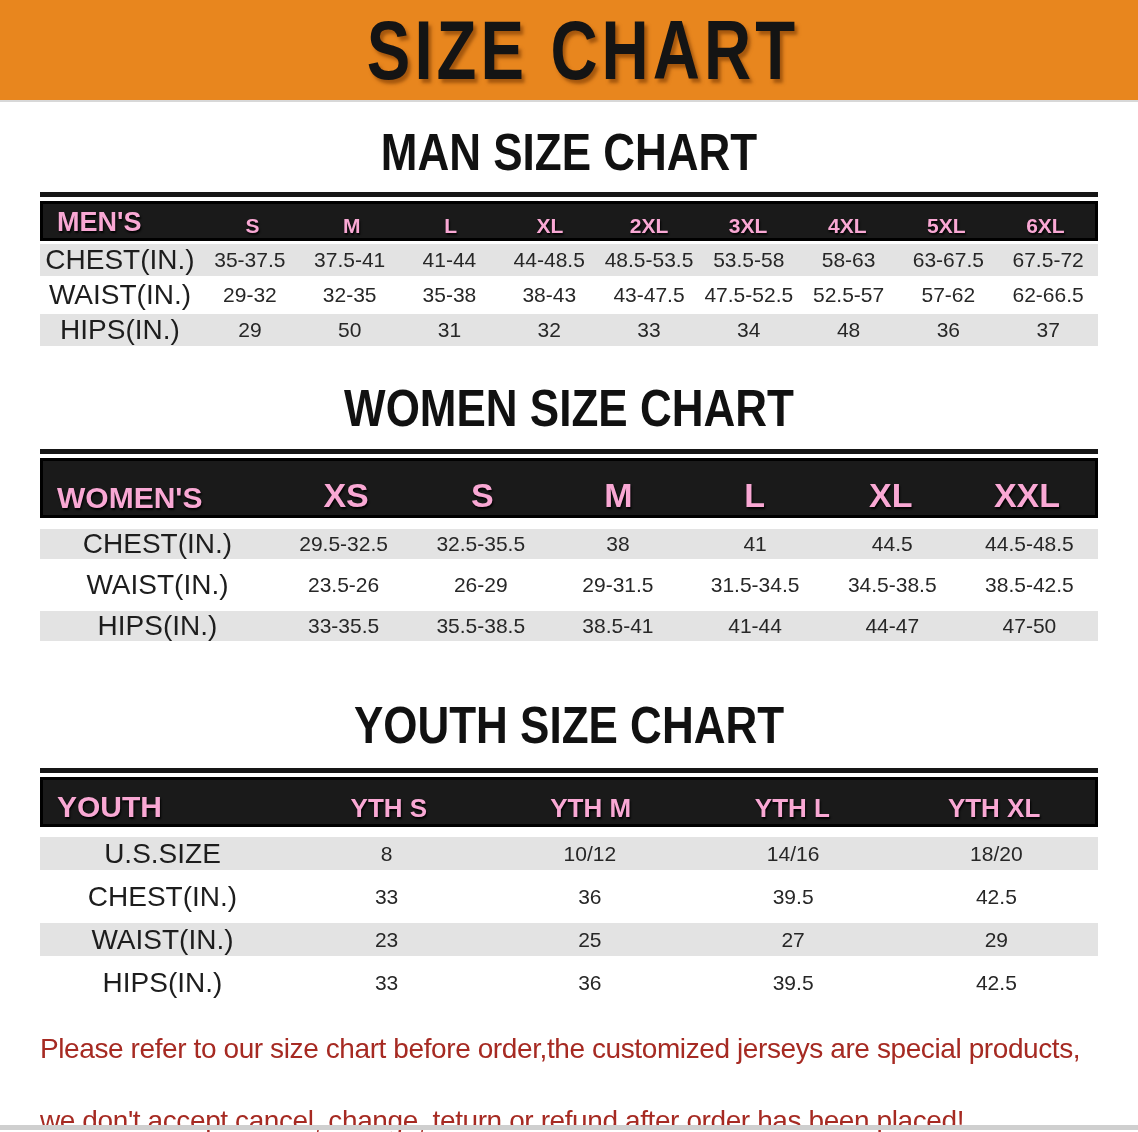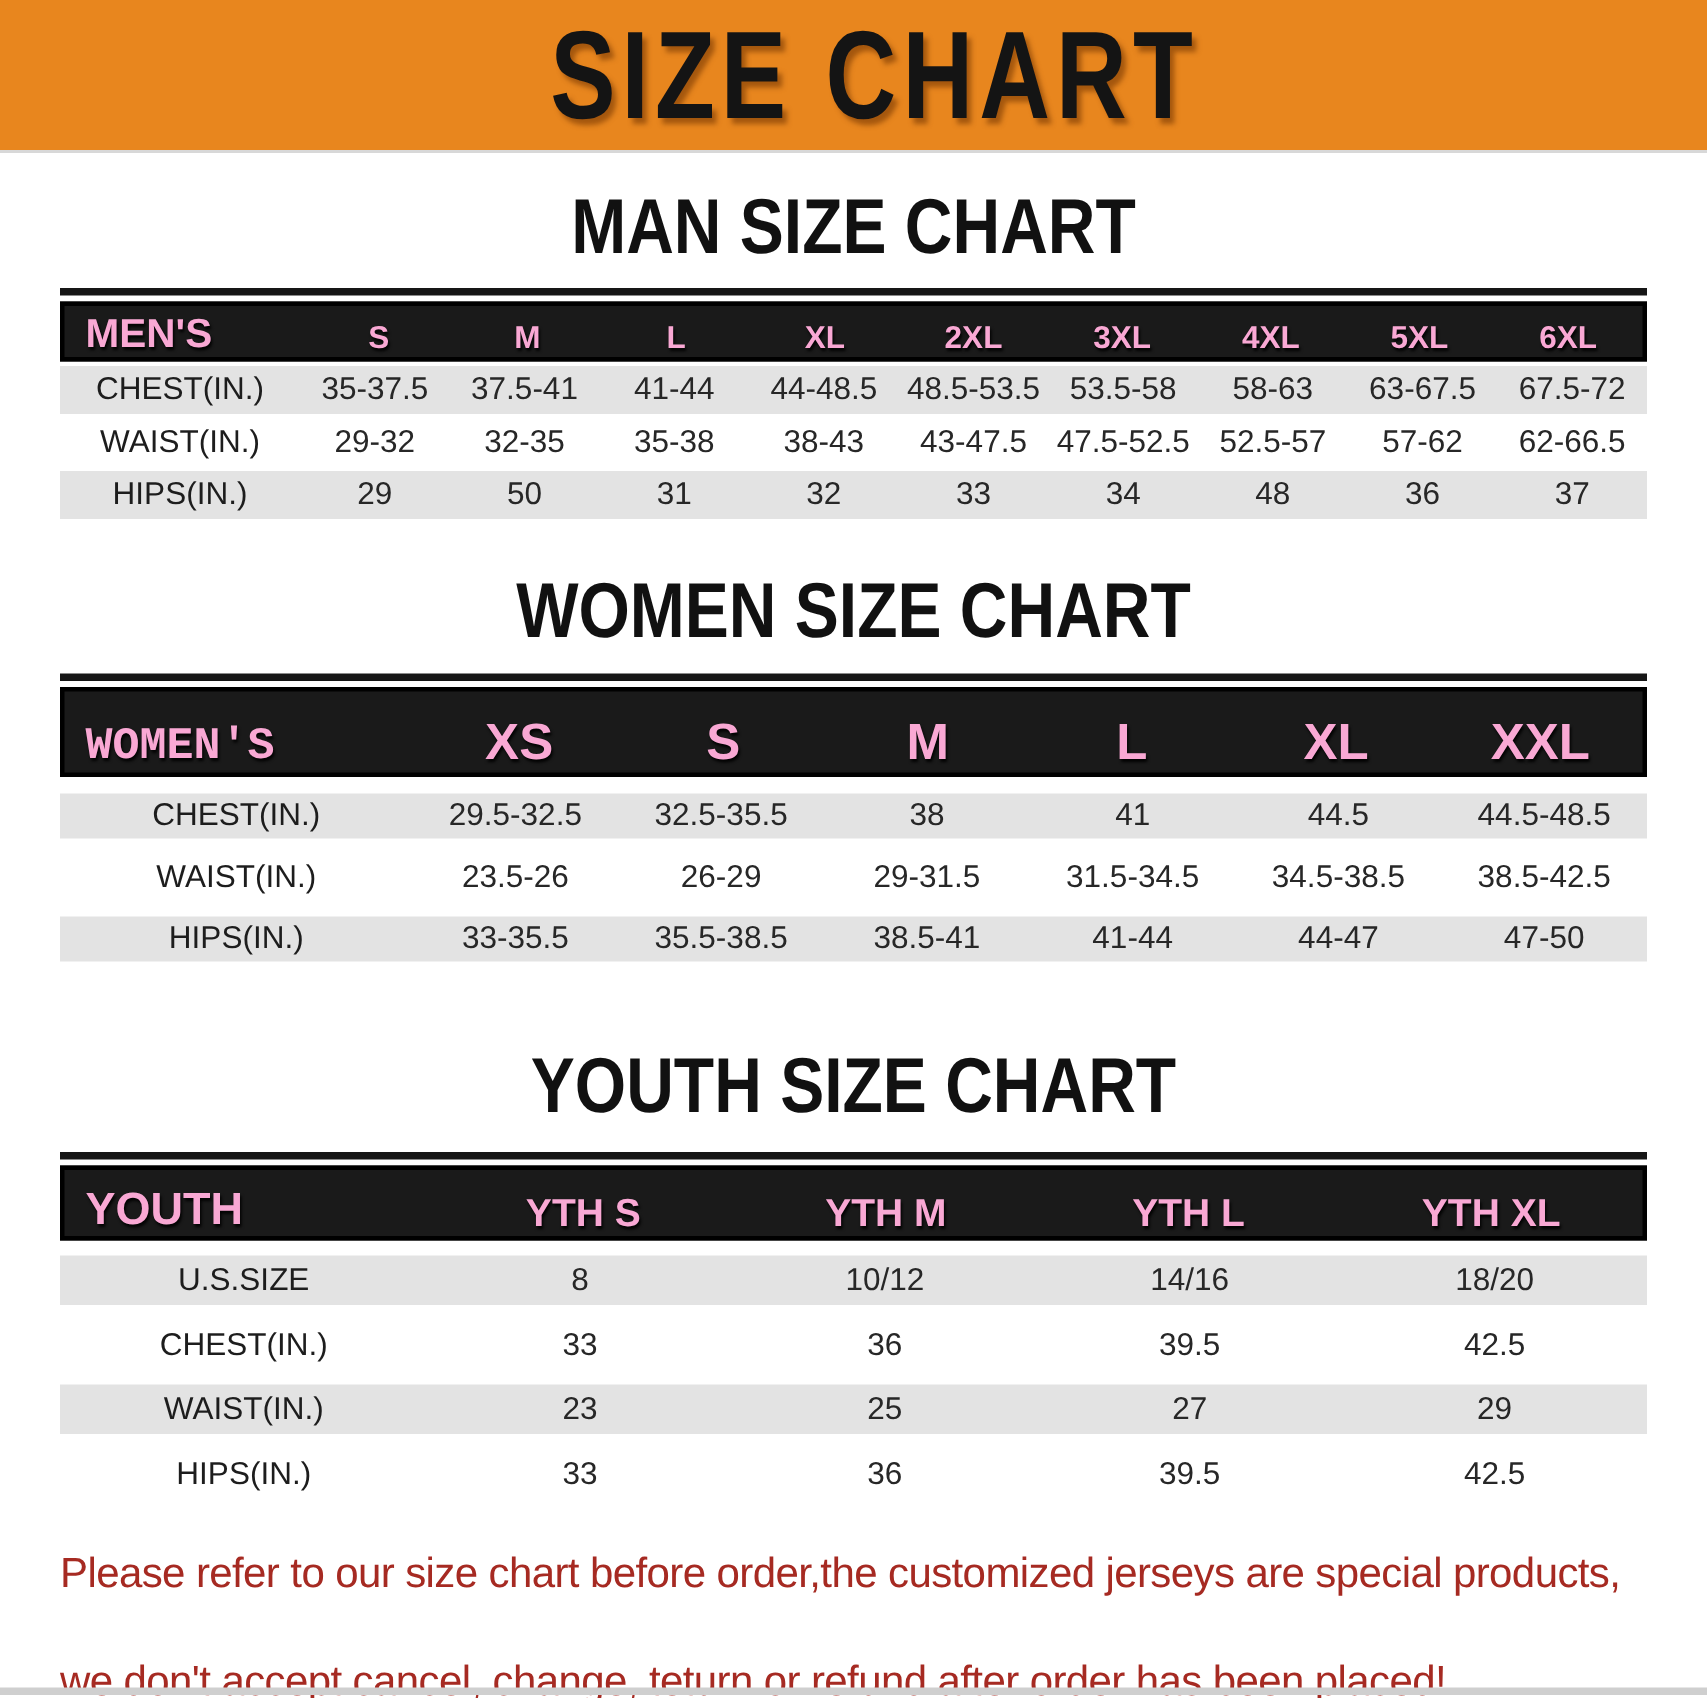--- a/index.html
+++ b/index.html
@@ -74,34 +74,34 @@
   .t-label { flex: 0 0 auto; text-align: center; }
   .t-col   { flex: 1 1 0;  text-align: center; }
 
   .t-row {
     display: flex;
     align-items: center;
     color: #272727;
   }
   .t-row.gray  { background: #E3E3E3; }
   .t-row.white { background: #ffffff; }
-  .t-row .t-label { font-size: 21px; color: #1d1d1d; }
+  .t-row .t-label { font-size: 28px; color: #1d1d1d; }
   .t-row .t-col   { font-size: 21px; }
 
   
   .men .t-label  { width: 160px; }
   .men .t-head   { height: 40px; }
   .men .t-head .t-label { font-size: 27px; }
   .men .t-head .t-col   { font-size: 21px; }
   .men .t-row    { height: 32px; margin-top: 3px; }
 
   
   .women .t-label { width: 235px; }
   .women .t-head  { height: 60px; }
-  .women .t-head .t-label { font-size: 30px; font-family: Liberation Mono, monospace; }
+  .women .t-head .t-label { font-size: 30px; }
   .women .t-head .t-col   { font-size: 34px; }
   .women .t-row   { height: 30px; margin-top: 11px; }
 
   
   .youth .t-label { width: 245px; }
   .youth .t-head  { height: 50px; }
   .youth .t-head .t-label { font-size: 30px; }
   .youth .t-head .t-col   { font-size: 26px; }
   .youth .t-row   { height: 33px; margin-top: 10px; }
 

